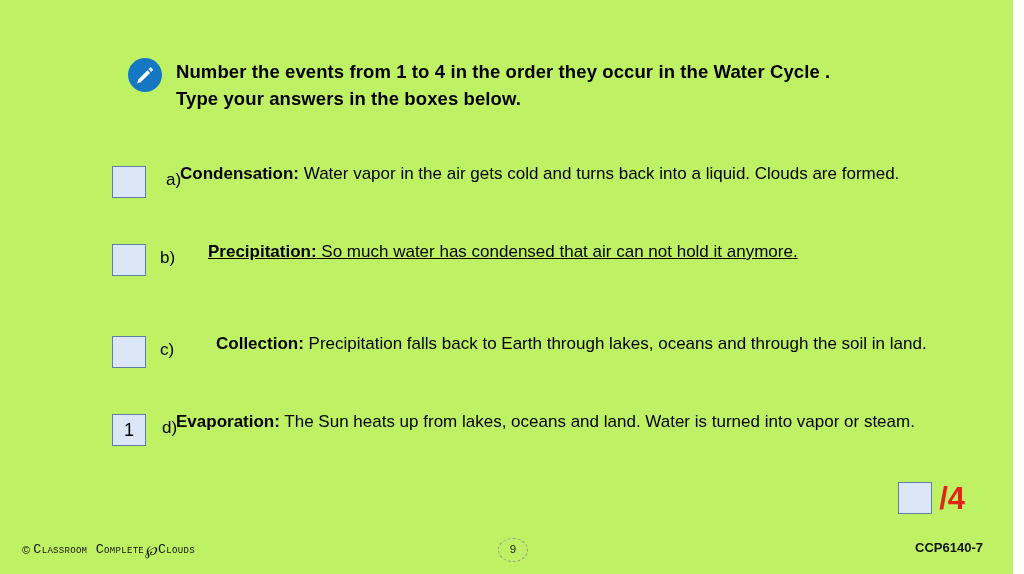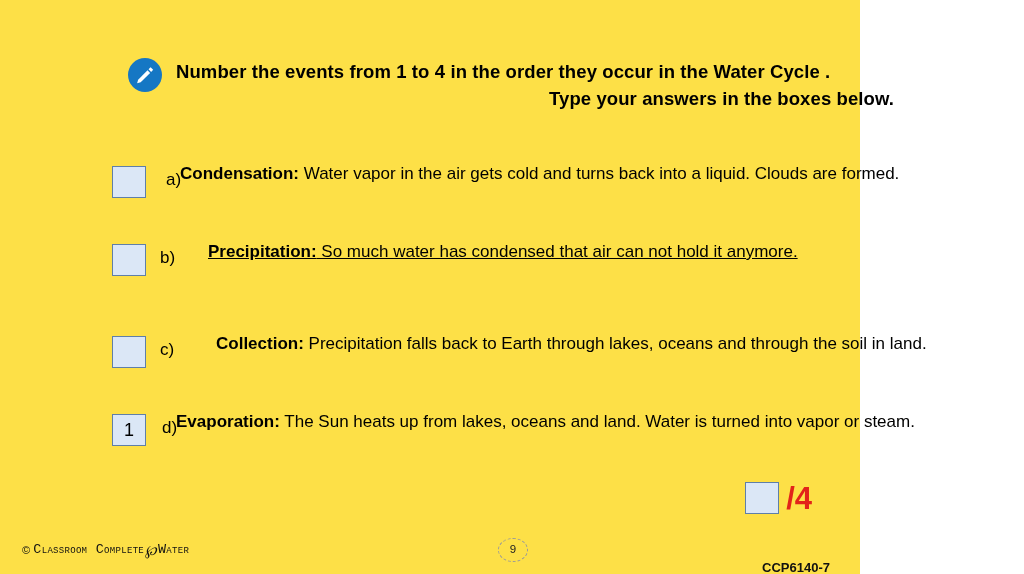--- a/index.html
+++ b/index.html
@@ -11,23 +11,23 @@
     width: 1024px;
     height: 574px;
     font-family: "Liberation Sans", sans-serif;
     color: #000000;
     position: relative;
     overflow: hidden;
   }
   .page {
     position: absolute;
     left: 0; top: 0;
-    width: 860px;
+    width: 1013px;
     height: 574px;
-    background: #fde047;
+    background: #bef264;
   }
 
   
   .instruction-block {
     position: absolute;
     left: 128px;
     top: 58px;
     width: 790px;
   }
   .instruction-row {
@@ -49,21 +49,21 @@
   .instruction-text {
     margin-left: 14px;
     font-size: 18.5px;
     font-weight: bold;
     line-height: 27px;
     letter-spacing: 0.1px;
   }
   .instruction-line1 { white-space: nowrap; }
   .instruction-line2 {
     display: block;
-    text-align: right;
+    text-align: left;
     width: 718px;
   }
 
   
   .items {
     position: absolute;
     left: 112px;
     top: 160px;
     width: 860px;
   }
@@ -180,21 +180,21 @@
     border: 1px dashed #9a9a9a;
     border-radius: 50%;
     font-size: 11.5px;
     text-align: center;
     line-height: 21px;
     color: #222;
   }
   .footer-right {
     position: absolute;
     right: 30px;
-    top: 560px;
+    top: 540px;
     font-size: 13px;
     font-weight: bold;
     color: #111;
   }
 </style>
 </head>
 <body>
 
 <div class="page">
 
@@ -251,20 +251,20 @@
 
   <div class="score">
     <input class="score-box" type="text" value="" style="">
     <span class="score-total">/4</span>
   </div>
 
   <div class="footer-left">
     <span class="footer-c">©</span>
     <span class="footer-brand">Classroom Complete</span>
     <span class="footer-logo-mark">℘</span>
-    <span class="footer-brand">Water</span>
+    <span class="footer-brand">Clouds</span>
   </div>
 
   <div class="page-number">9</div>
 
   <div class="footer-right">CCP6140-7</div>
 
 </div>
 
 </body></html>

